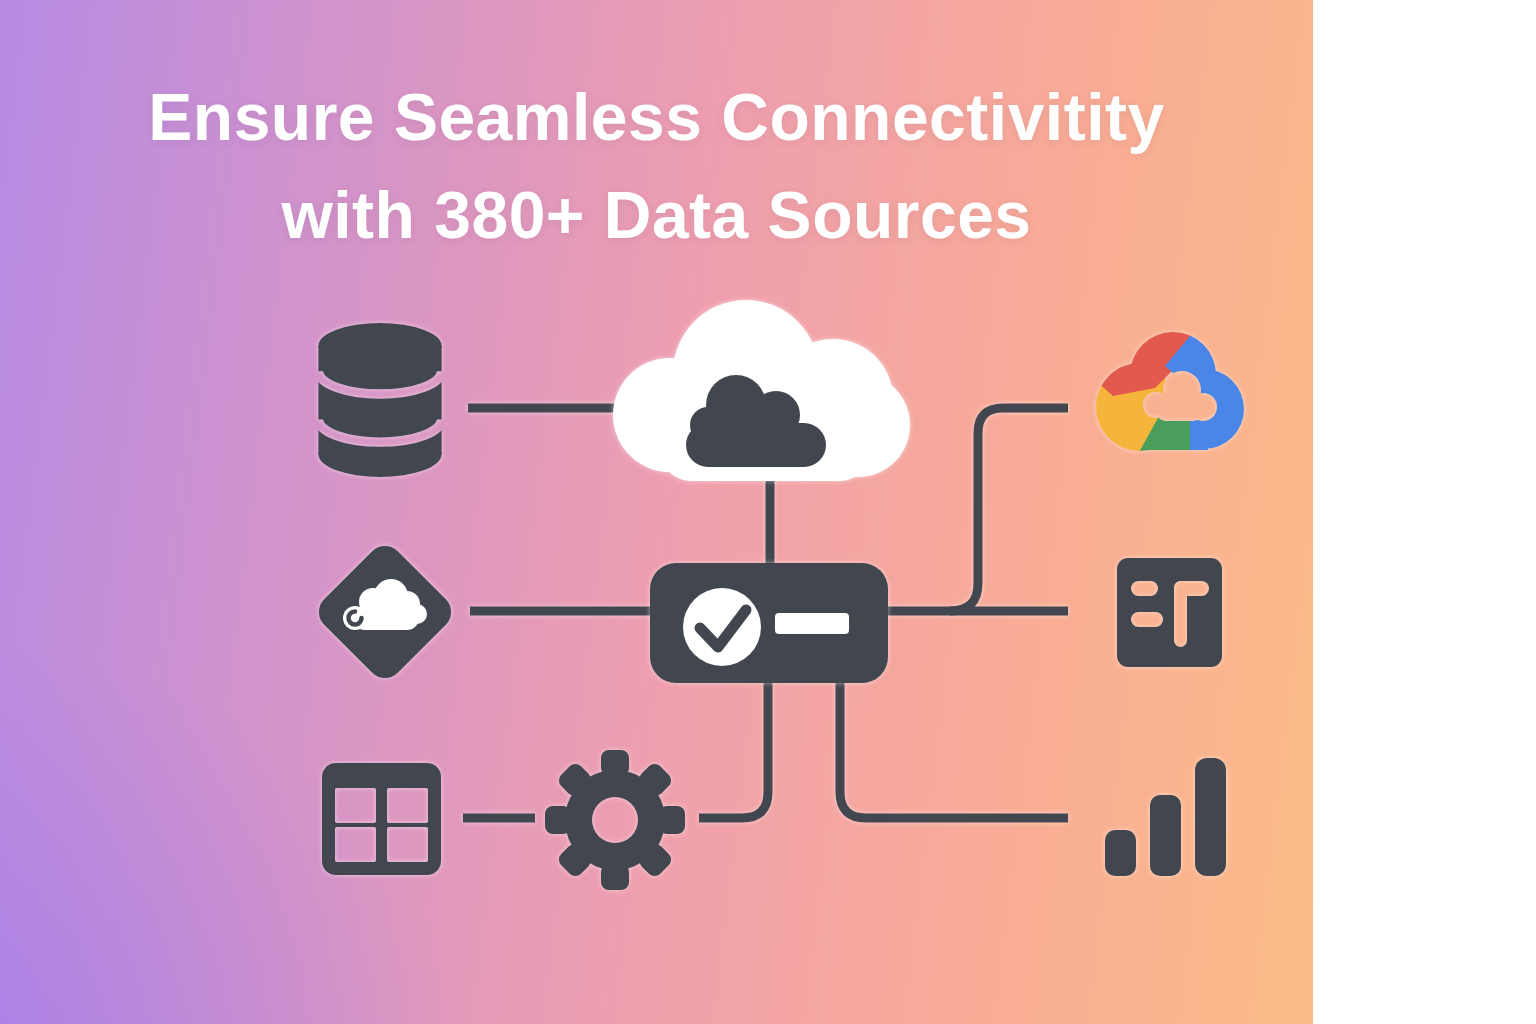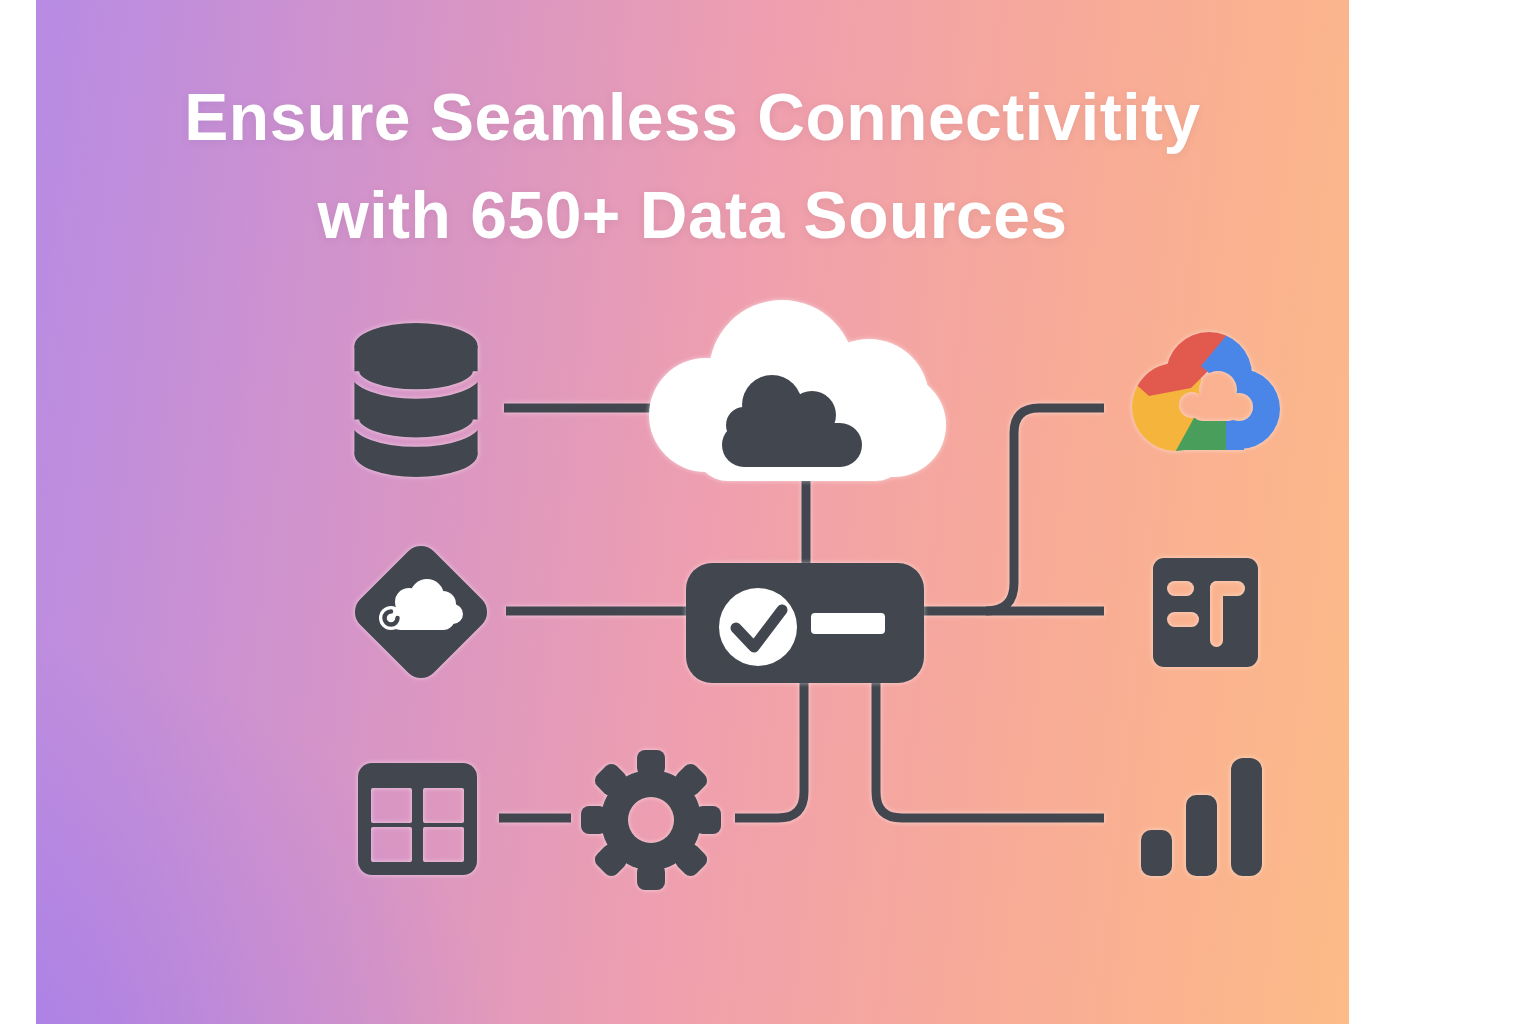--- a/index.html
+++ b/index.html
@@ -15,21 +15,20 @@
   }
   html,body{margin:0;padding:0;}
   body{font-family:"Liberation Sans", sans-serif;}
   .canvas{
     position:relative;
     width:1313px;height:1024px;
     overflow:hidden;
     background:
       radial-gradient(900px 760px at -6% 108%, rgba(142,112,246,.50), rgba(142,112,246,0) 62%),
       linear-gradient(97deg, var(--bg-left) 0%, #d494c9 26%, var(--bg-center) 52%, #f8ab97 75%, var(--bg-right) 100%);
-    margin-left: 36px;
   }
   .title{
     position:absolute;top:68px;left:0;width:100%;
     text-align:center;color:#fff;font-weight:700;
     font-size:66px;line-height:98px;letter-spacing:0.5px;
     text-shadow:0 2px 8px rgba(90,60,90,.10);
   }
   .abs{position:absolute;}
   .halo{filter:drop-shadow(0 0 2.5px rgba(255,255,255,.55));}
   .ink{fill:var(--icon-dark);}
@@ -40,21 +39,21 @@
   .g-green{fill:var(--google-green);}
   .g-blue{fill:var(--google-blue);}
 </style>
 </head>
 <body>
 
 <div class="canvas">
 
   <div class="title">
     <div>Ensure Seamless Connectivitity</div>
-    <div>with 650+ Data Sources</div>
+    <div>with 380+ Data Sources</div>
   </div>
 
   <svg class="abs halo" style="left:0;top:0;" width="1536" height="1024" viewBox="0 0 1536 1024">
     <g class="ink-stroke" stroke-width="9">
       <path d="M468 408 H650"></path>
       <path d="M770 465 V580"></path>
       <path d="M470 611 H670"></path>
       <path d="M878 611 H1068"></path>
       <path d="M950 611 Q978 611 978 583 V433 Q978 408 1003 408 H1068"></path>
       <path d="M768 672 V792 Q768 818 742 818 H699"></path>

